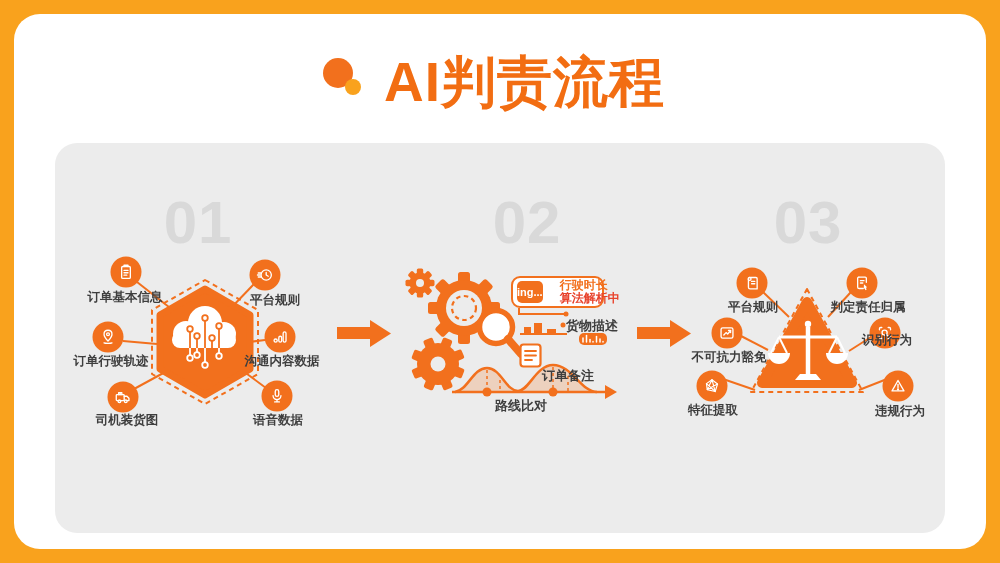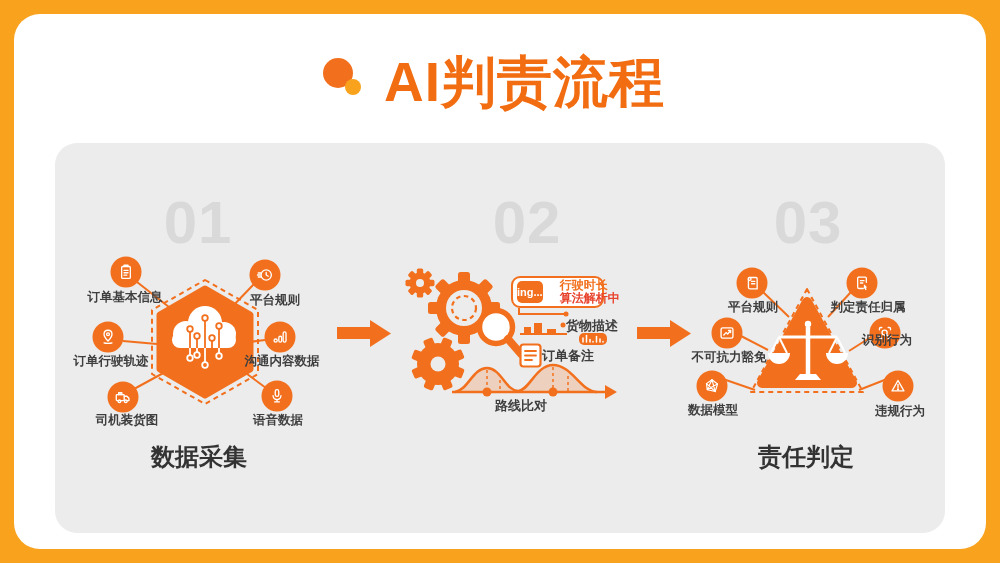--- a/index.html
+++ b/index.html
@@ -305,21 +305,21 @@
   <div class="doc-note">
     <svg width="23" height="25" viewBox="0 0 23 25">
       <rect x="1.5" y="1.5" width="20" height="22" rx="3" fill="#fff" stroke="#F2701D" stroke-width="2.2"></rect>
       <g stroke="#F2701D" stroke-width="1.8" stroke-linecap="round">
         <line x1="6" y1="8" x2="17" y2="8"></line>
           <line x1="6" y1="12.5" x2="17" y2="12.5"></line>
           <line x1="6" y1="17" x2="13" y2="17"></line>
       </g>
     </svg>
   </div>
-  <div class="feat-label" style="left:568px;top:356px">订单备注</div>
+  <div class="feat-label" style="left:568px;top:376px">订单备注</div>
   <div class="feat-label" style="left:521px;top:406px">路线比对</div>
 
   <div class="sat-icon" style="left:752px;top:283px">
     <svg width="19" height="19" viewBox="0 0 24 24" fill="none" stroke="#fff" stroke-width="1.7" stroke-linecap="round" stroke-linejoin="round">
       <path d="M9,5 H17 a1.5,1.5 0 0 1 1.5,1.5 V19.5 H9.5 A2,2 0 0 1 7.5,17.5 V7"></path>
       <circle cx="9" cy="6.8" r="1.8"></circle>
       <line x1="11.5" y1="10" x2="15.5" y2="10"></line>
         <line x1="11.5" y1="13" x2="15.5" y2="13"></line>
     </svg>
   </div>
@@ -356,26 +356,24 @@
     </svg>
   </div>
   <div class="sat-label" style="left:887px;top:340px">识别行为</div>
 
   <div class="sat-icon" style="left:712px;top:386px">
     <svg width="19" height="19" viewBox="0 0 24 24" fill="none" stroke="#fff" stroke-width="1.5" stroke-linecap="round" stroke-linejoin="round">
       <path d="M12,4 L19,9.5 L16,19 L6,16.5 L5,9 Z"></path>
       <path d="M12,4 L16,19 M12,4 L6,16.5 M5,9 L16,19 M19,9.5 L6,16.5"></path>
     </svg>
   </div>
-  <div class="sat-label" style="left:713px;top:410px">数据模型</div>
+  <div class="sat-label" style="left:713px;top:410px">特征提取</div>
 
   <div class="sat-icon" style="left:898px;top:386px">
     <svg width="19" height="19" viewBox="0 0 24 24" fill="none" stroke="#fff" stroke-width="1.7" stroke-linecap="round" stroke-linejoin="round">
       <path d="M12,5 L19.5,18.2 H4.5 Z"></path>
       <line x1="12" y1="10" x2="12" y2="14"></line>
         <circle cx="12" cy="16.3" r="0.6" fill="#fff"></circle>
     </svg>
   </div>
   <div class="sat-label" style="left:900px;top:411px">违规行为</div>
 
-  <div class="step-title" style="left:199px;top:457px">数据采集</div>
-  <div class="step-title" style="left:806px;top:457px">责任判定</div>
 </div>
 
 </body></html>

